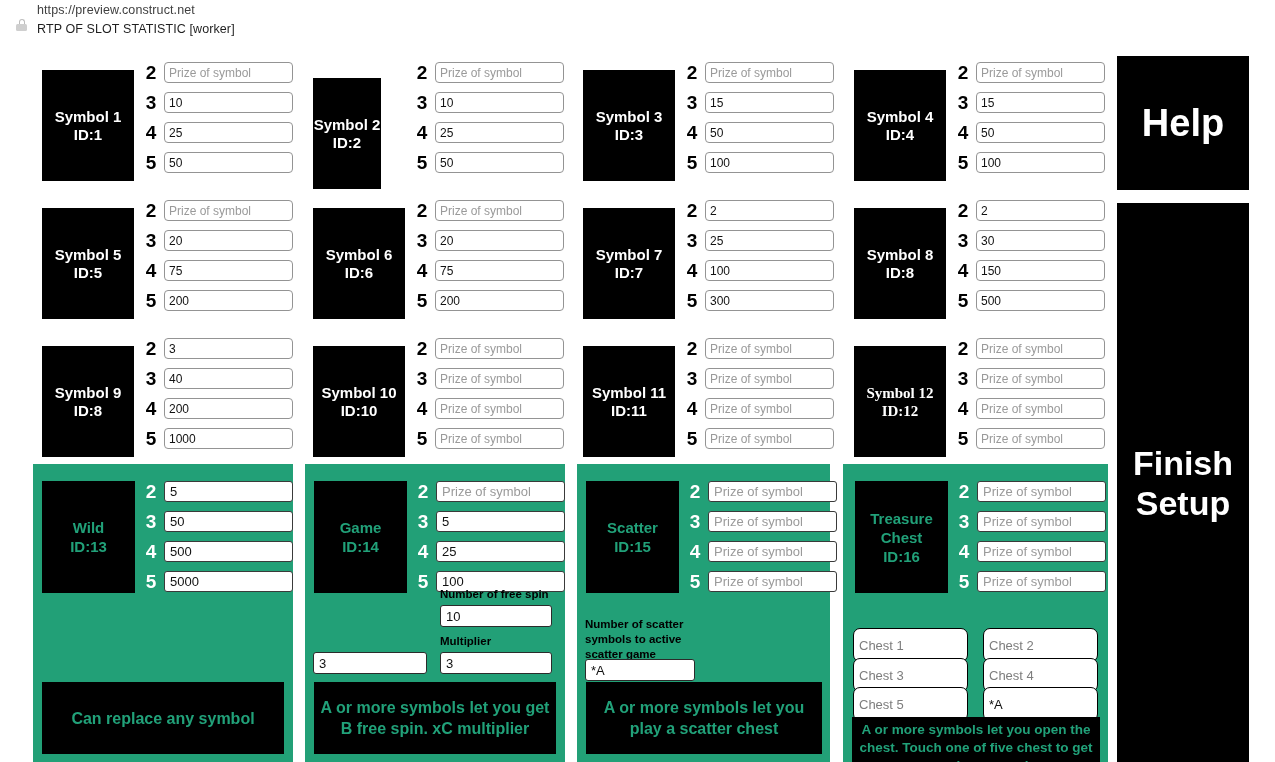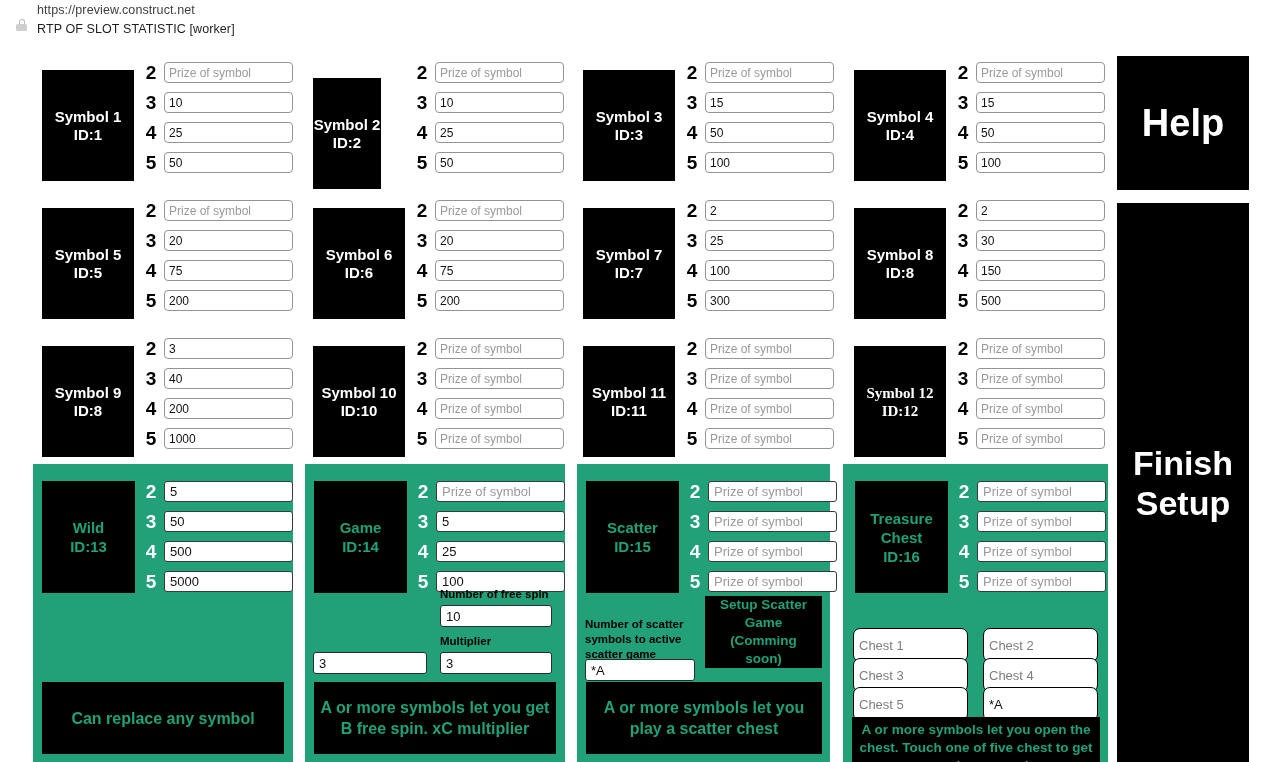--- a/index.html
+++ b/index.html
@@ -566,21 +566,20 @@
           <input class="sp-input" placeholder="Prize of symbol" style="">
         </div>
         <div class="sp-row">
           <div class="sp-num">5</div>
           <input class="sp-input" placeholder="Prize of symbol" style="">
         </div>
       </div>
 
     <div class="sp-label" style="left:8px;top:153px;width:105px;">Number of scatter symbols to active scatter game</div>
     <input class="sp-small-input" style="left: 8px; top: 195px; width: 110px;" value="*A">
-    <div class="sp-smallbanner" style="left:128px;top:132px;width:117px;height:72px;cursor:pointer;">Setup Scatter Game (Comming soon)</div>
 
     <div class="sp-banner" style="left:9px;top:218px;width:236px;height:72px;">A or more symbols let you play a scatter chest</div>
   </div>
 
   <div class="special-panel" id="chest-panel" style="left:843px;top:420px;width:265px;height:298px;">
     <div class="sp-badge" style="left:12px;top:17px;width:93px;height:112px;">
       <div>
         <div>Treasure Chest</div>
         <div>ID:16</div>
       </div>

